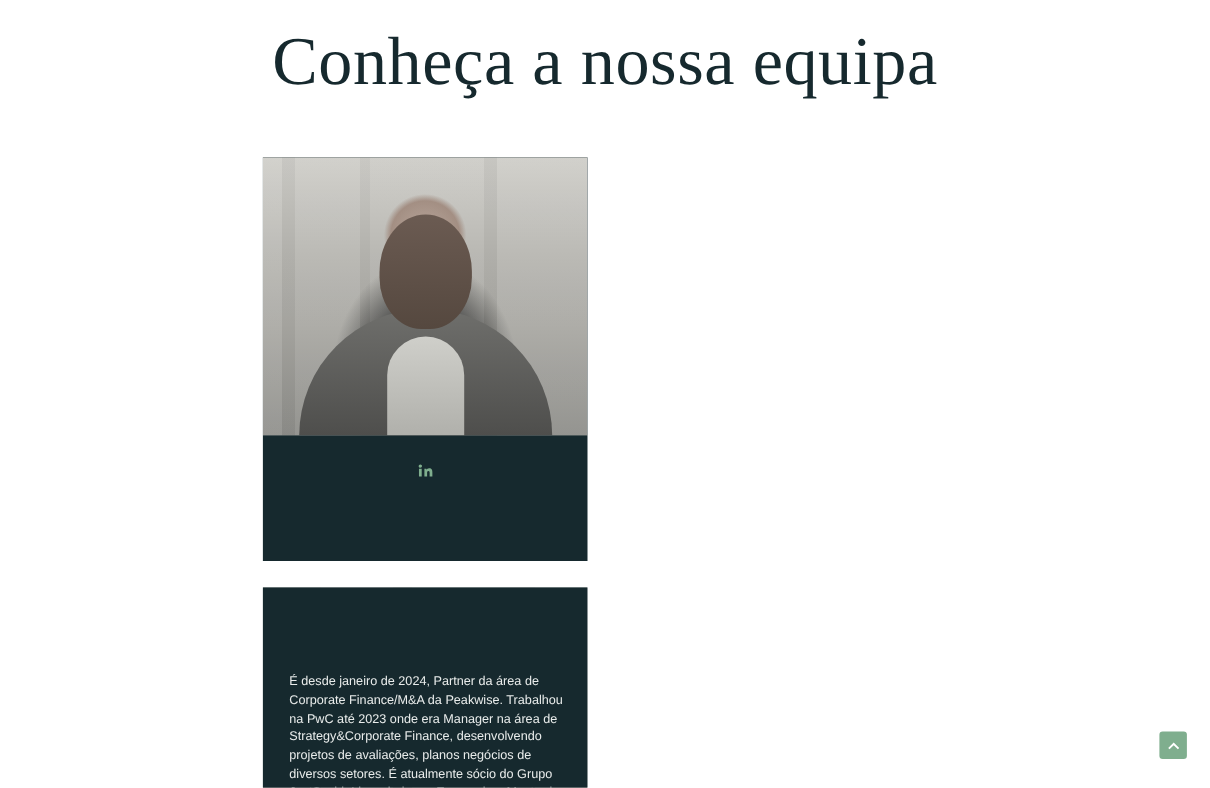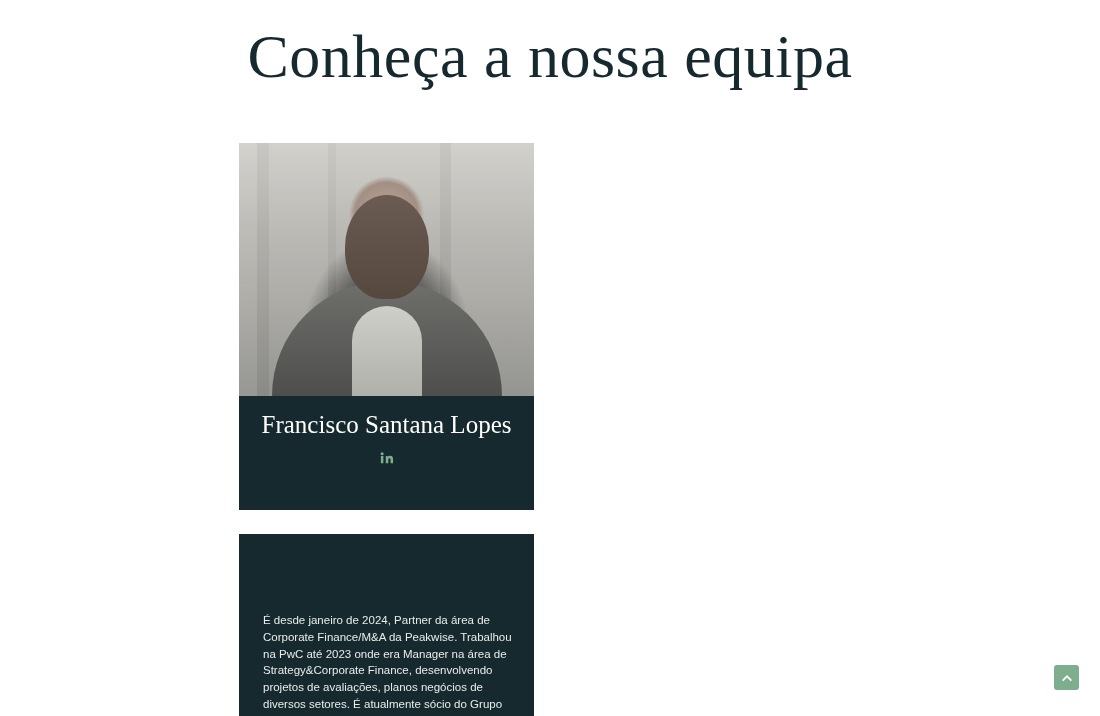--- a/index.html
+++ b/index.html
@@ -191,21 +191,20 @@
 
     <div class="member-card">
       <div class="photo p1">
         <div class="bg"></div>
         <div class="wall"></div>
         <div class="shoulders"></div>
         <div class="shirt"></div>
         <div class="head"></div>
       </div>
       <div class="info">
-        <div class="member-name">Francisco Santana Lopes</div>
         <a class="linkedin">
           <svg width="15" height="15" viewBox="0 0 24 24" aria-hidden="true">
             <path fill="#7fae8e" d="M4.98 3.5A2.5 2.5 0 1 0 5 8.5a2.5 2.5 0 0 0-.02-5zM3 9.75h4v11.25H3V9.75zm7 0h3.84v1.54h.05c.54-1.02 1.85-2.1 3.8-2.1 4.06 0 4.81 2.67 4.81 6.14v5.67h-4v-5.03c0-1.2-.02-2.75-1.68-2.75-1.68 0-1.94 1.31-1.94 2.66v5.12h-4V9.75z"></path>
           </svg>
         </a>
       </div>
     </div>
 
     <div class="member-card">
       <div class="photo p2">

